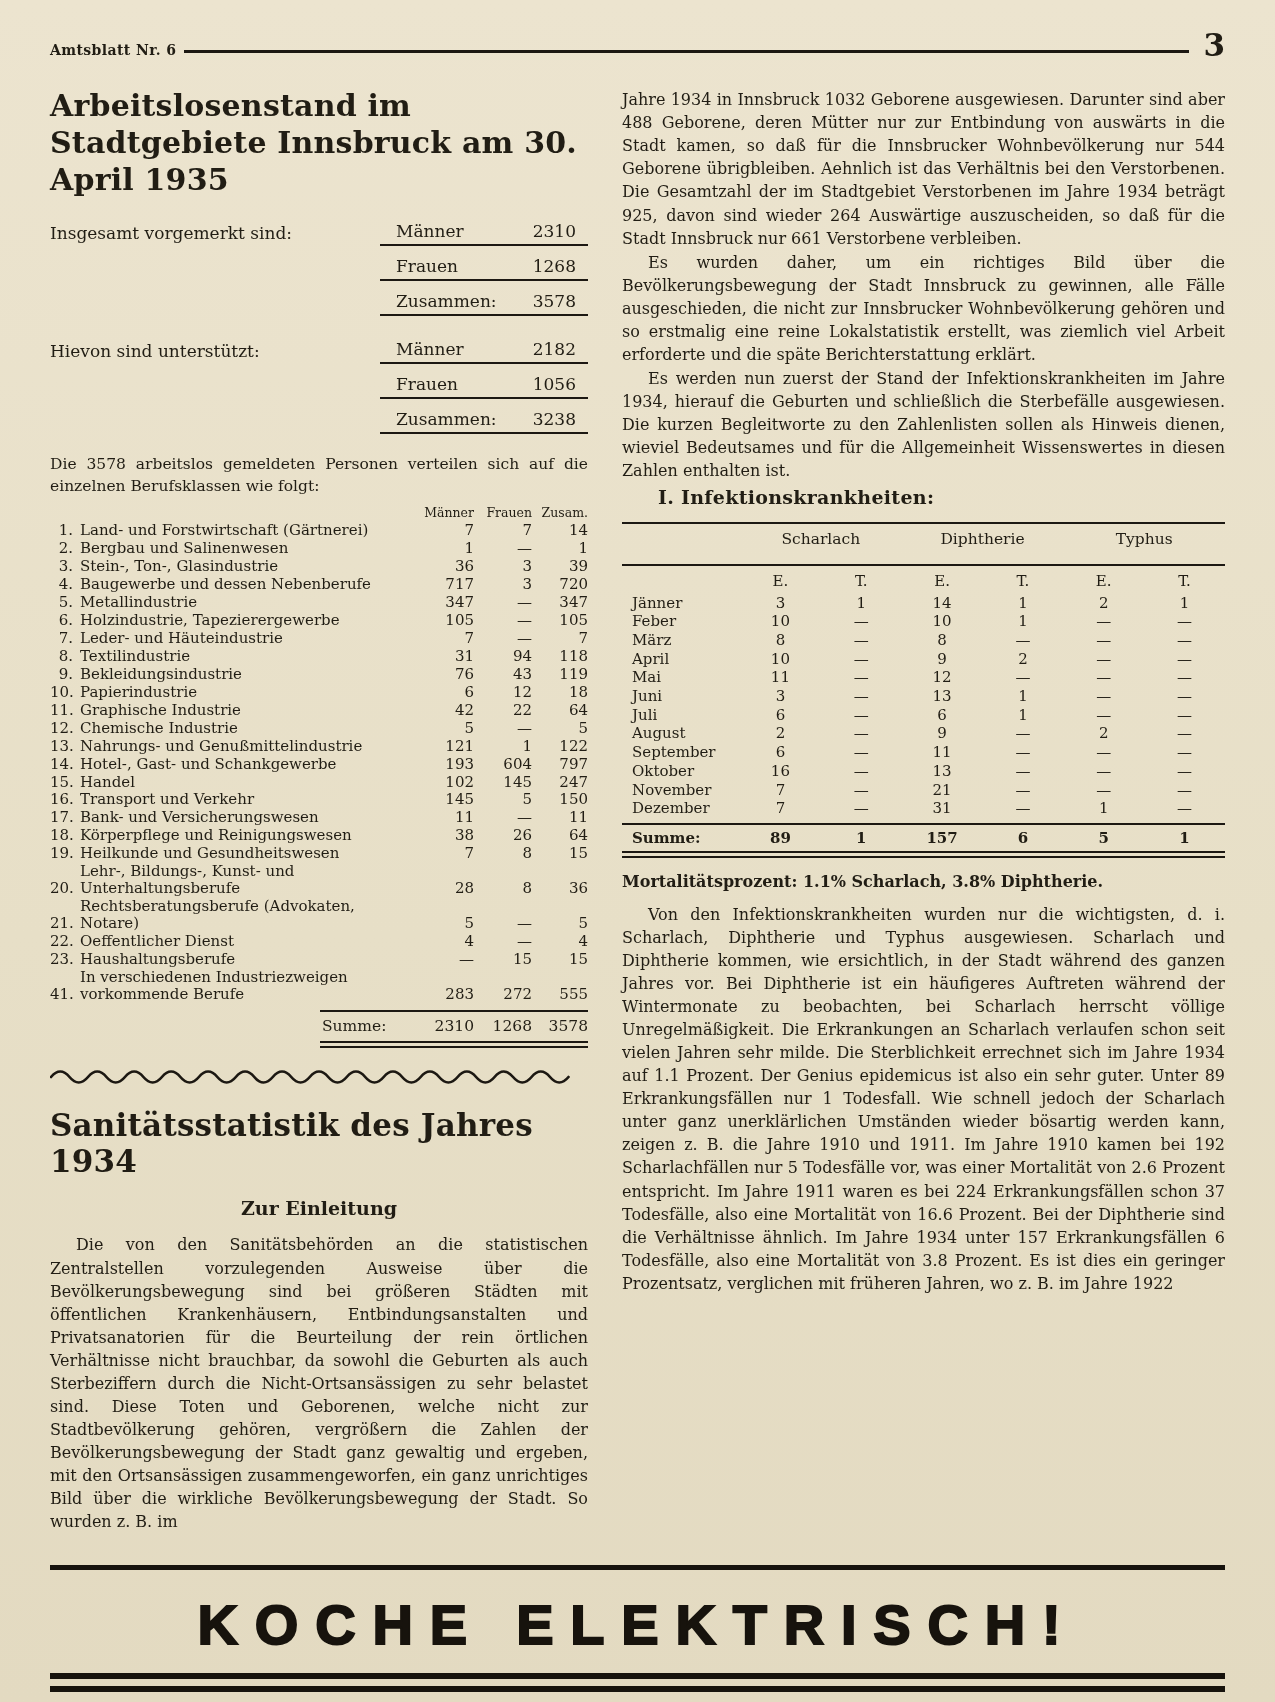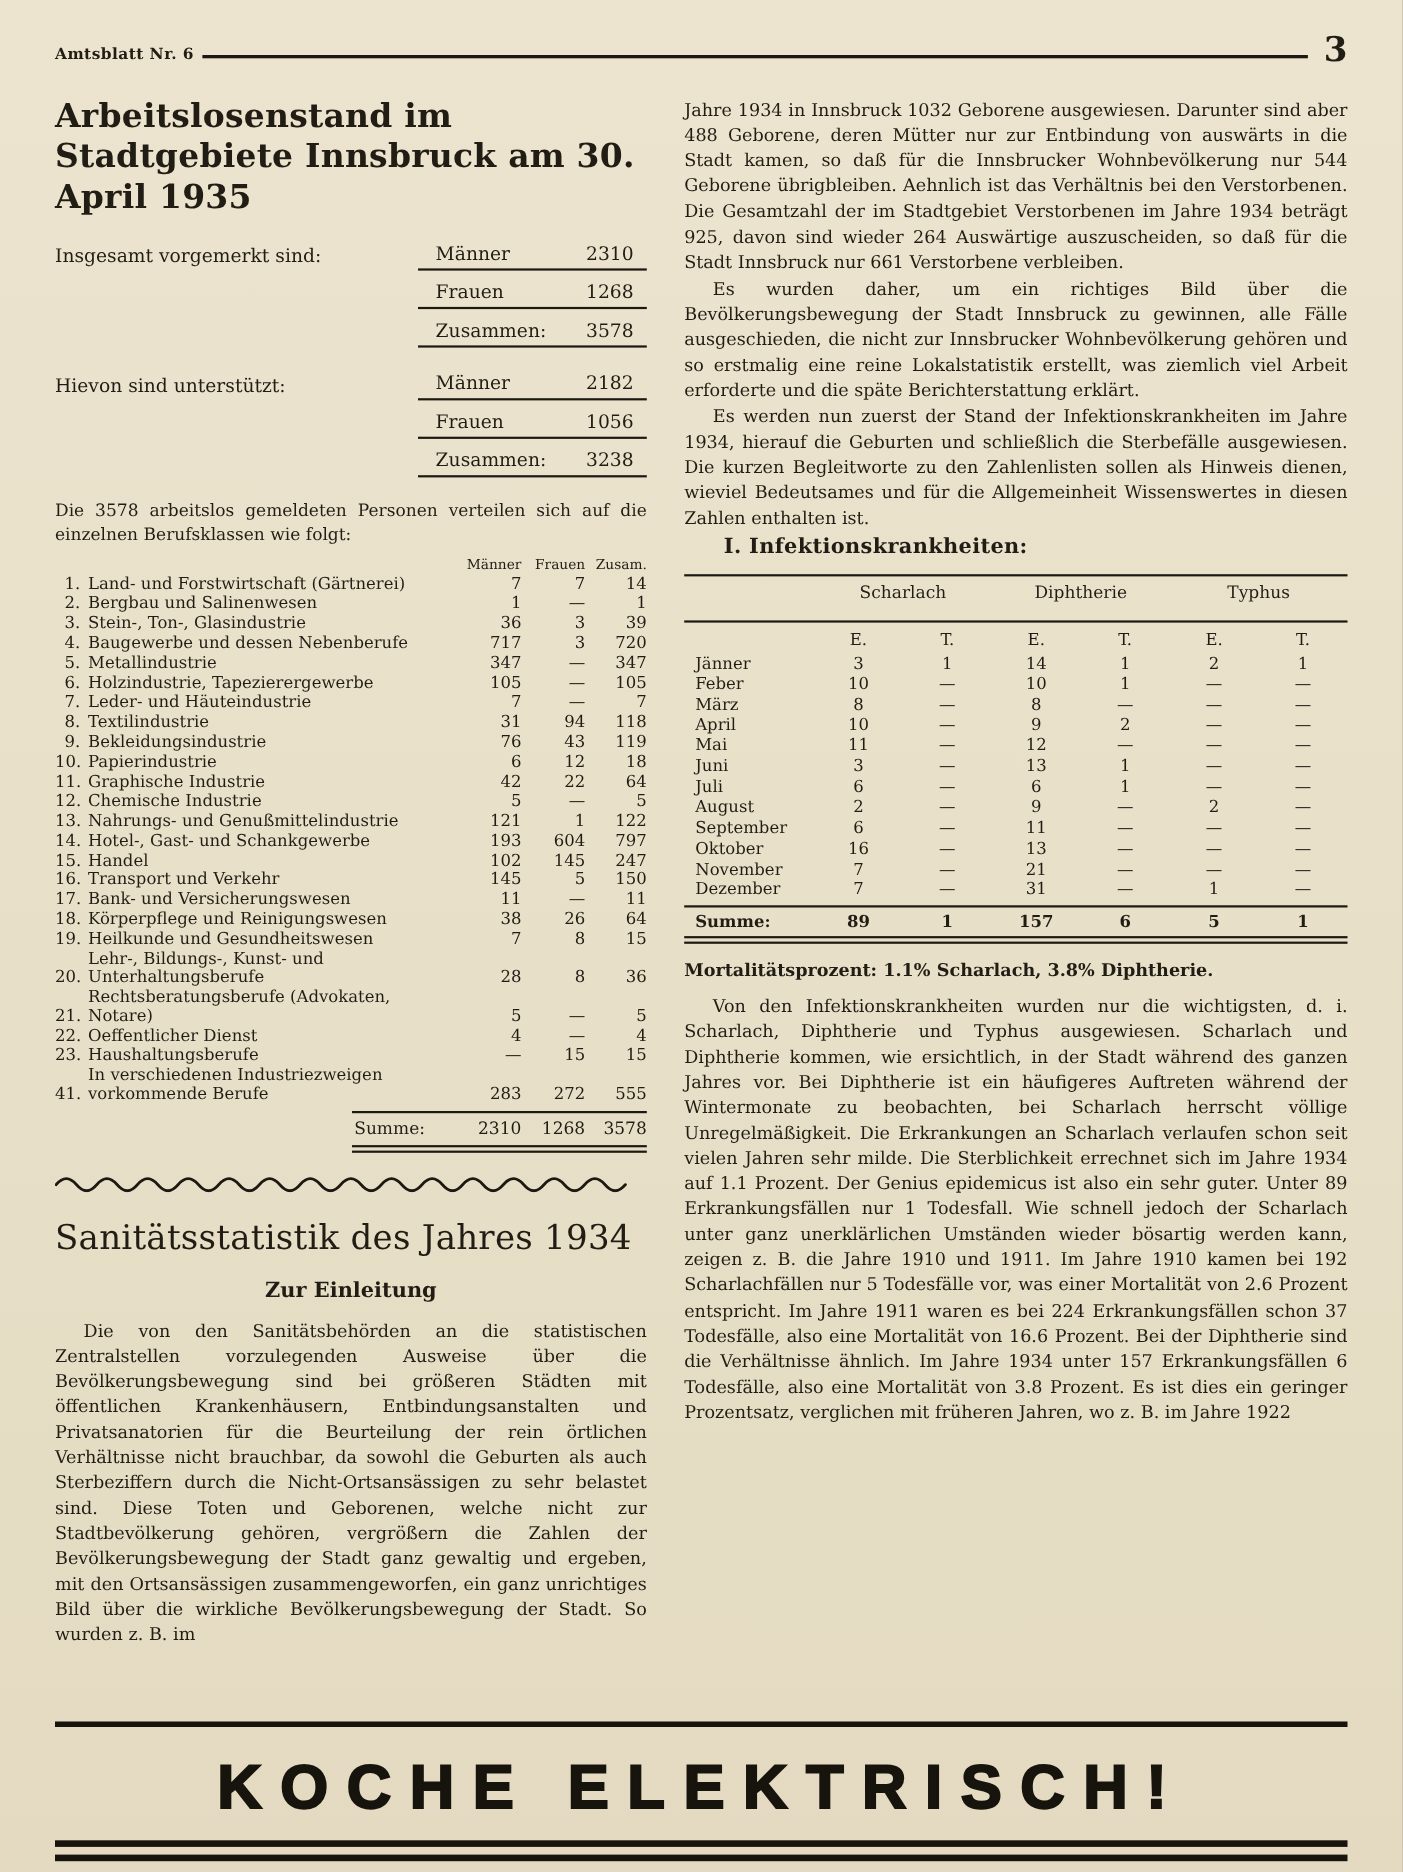--- a/index.html
+++ b/index.html
@@ -52,21 +52,21 @@
   .jobs-sum{ display:flex; align-items:baseline; font-size:15.5px; }
   .jobs-sum .sum-label{ flex:1; padding-left:2px; }
   .jobs-sum .j-val{ width:58px; }
   .jobs-sum .j-val-z{ width:56px; }
   .double-rule{ margin-top:6px; height:7px; border-top:2px solid #1c1812; border-bottom:2px solid #1c1812; }
 
   
   .wavy{ display:block; margin:20px 0 12px; width:100%; height:16px; }
 
   
-  .sanitation-title{ font-size:31px; font-weight:normal; letter-spacing:0.2px; line-height:1.15; margin-top:24px; }
+  .sanitation-title{ font-size:31px; font-weight:bold; letter-spacing:0.2px; line-height:1.15; margin-top:24px; }
   .subtitle{ text-align:center; font-size:19px; font-weight:bold; margin:18px 0 14px; }
   .body-text{ font-size:16px; line-height:1.44; text-align:justify; }
   .indent{ text-indent:26px; }
   .col-right .body-text{ margin-bottom:1px; }
 
   
   .infection-heading{ font-size:19px; font-weight:bold; letter-spacing:0.3px; margin:4px 0 14px 36px; }
   .inf-table{ font-size:15px; border-top:2px solid #1c1812; }
   .inf-disease-row{ display:flex; padding:6px 0 16px; border-bottom:2px solid #1c1812; font-size:15.5px; }
   .inf-month-spacer{ width:118px; flex:none; }

